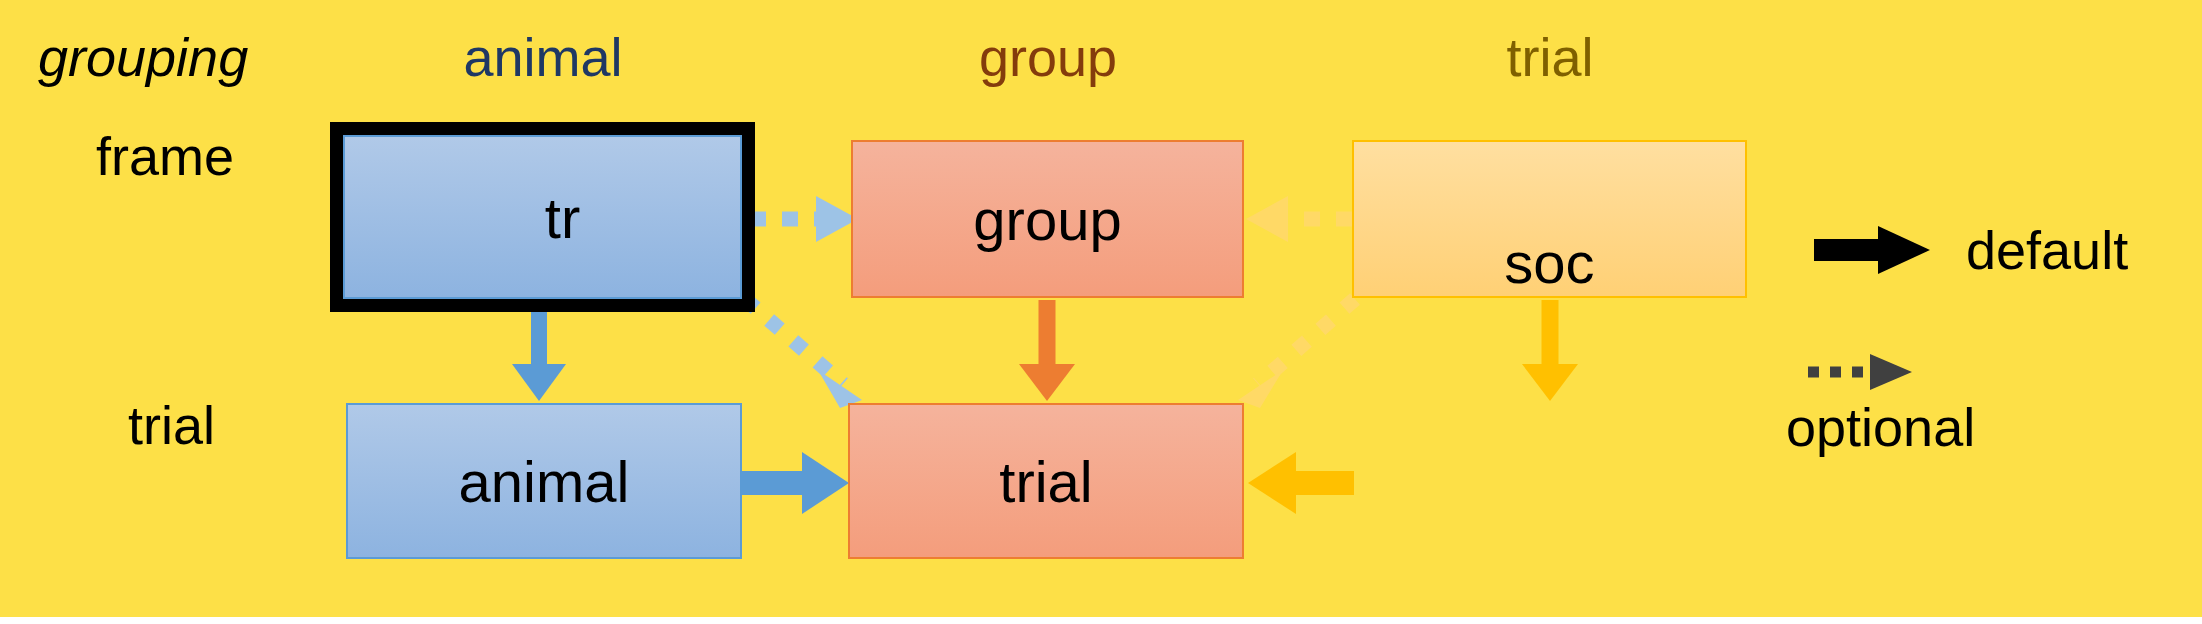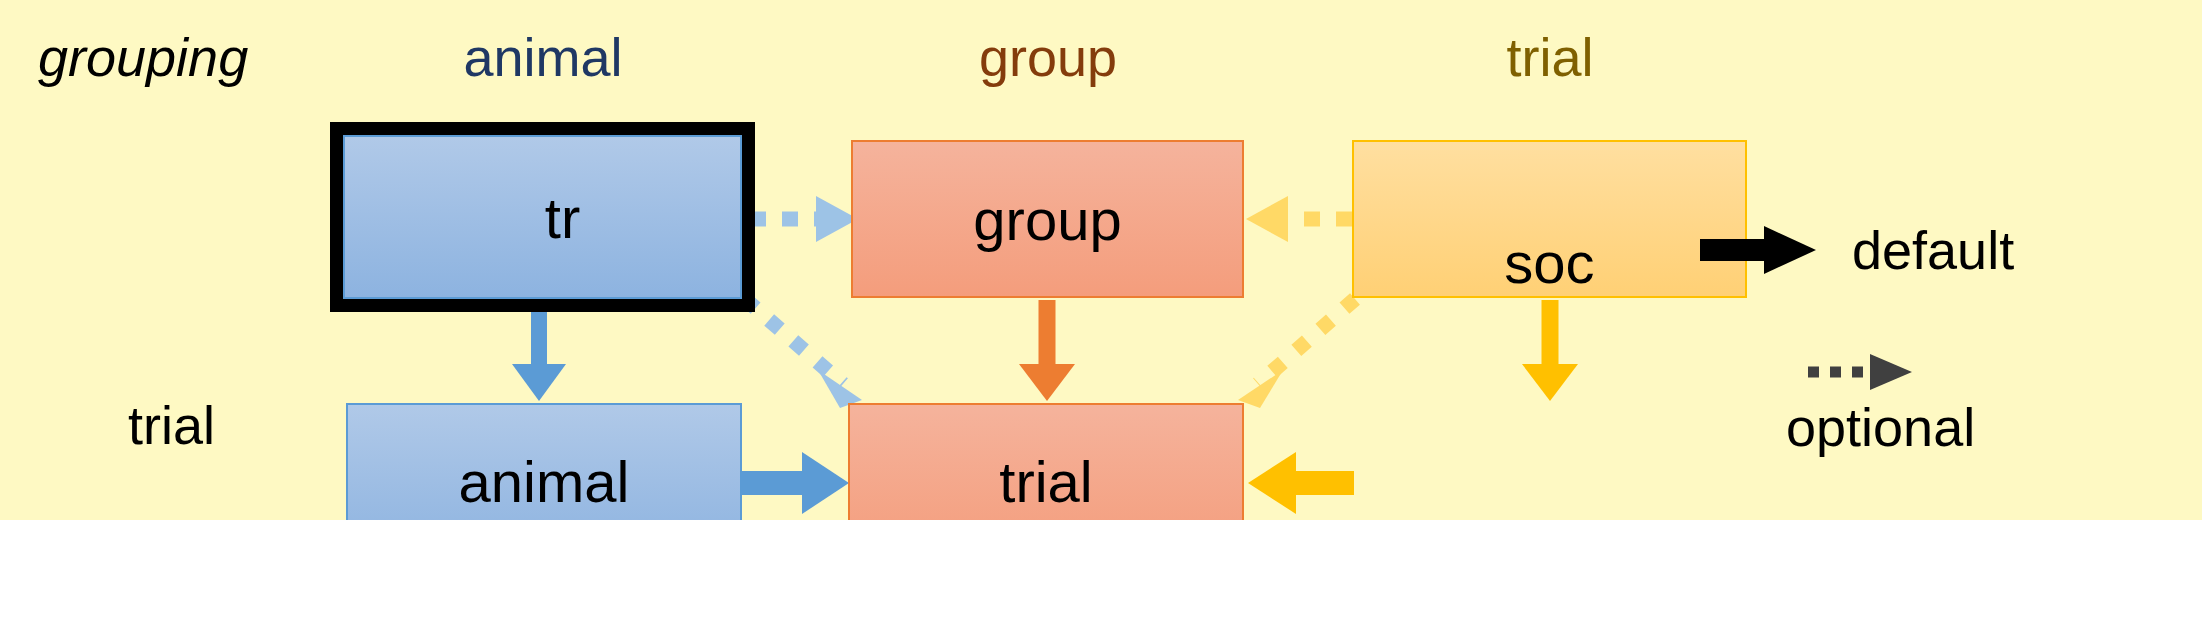--- a/index.html
+++ b/index.html
@@ -6,22 +6,22 @@
     margin: 0;
     padding: 0;
     background: #ffffff;
   }
   body {
     font-family: "Liberation Sans", sans-serif;
   }
   #canvas {
     position: relative;
     width: 2202px;
-    height: 520px;
-    background: #fef9c3;
+    height: 617px;
+    background: #fde047;
     overflow: hidden;
   }
   svg.edge-layer {
     position: absolute;
     left: 0;
     top: 0;
     width: 2202px;
     height: 624px;
     pointer-events: none;
   }
@@ -104,20 +104,21 @@
     margin-right: 34px;
     flex: 0 0 auto;
   }
 </style>
 </head>
 <body>
 
 <div id="canvas">
 
   <div class="axis-label grouping">grouping</div>
+  <div class="axis-label frame">frame</div>
   <div class="axis-label trial">trial</div>
 
   <div class="col-head" style="left:343px; width:400px; color:#1F3864;">animal</div>
   <div class="col-head" style="left:851px; width:394px; color:#843C0C;">group</div>
   <div class="col-head" style="left:1352px; width:396px; color:#7F6000;">trial</div>
 
   <svg class="edge-layer" viewBox="0 0 2202 624">
 
     <g>
       <line x1="750" y1="219" x2="820" y2="219" stroke="#9DC3E6" stroke-width="15" stroke-dasharray="16 16" stroke-linecap="butt"></line>
@@ -179,21 +180,21 @@
 
   <div class="node blue" style="left:346px; top:403px; width:396px; height:156px;">
     <span>animal</span>
   </div>
 
   <div class="node orange" style="left:848px; top:403px; width:396px; height:156px;">
     <span>trial</span>
   </div>
 
 
-  <div class="legend-row" style="left:1698px; top:222px;justify-content:center;">
+  <div class="legend-row" style="left:1812px; top:222px;justify-content:center;">
     <svg class="legend-glyph" viewBox="0 0 120 56">
       <line x1="2" y1="28" x2="72" y2="28" stroke="#000000" stroke-width="22"></line>
       <polygon points="66,4 118,28 66,52" fill="#000000"></polygon>
     </svg>
     <span class="legend-label">default</span>
   </div>
 
   <div class="legend-row" style="left:1786px; top:344px;flex-direction:column;">
     <svg class="legend-glyph" viewBox="0 0 120 56">
       <line x1="4" y1="28" x2="66" y2="28" stroke="#404040" stroke-width="11" stroke-dasharray="11 11" stroke-linecap="butt"></line>

